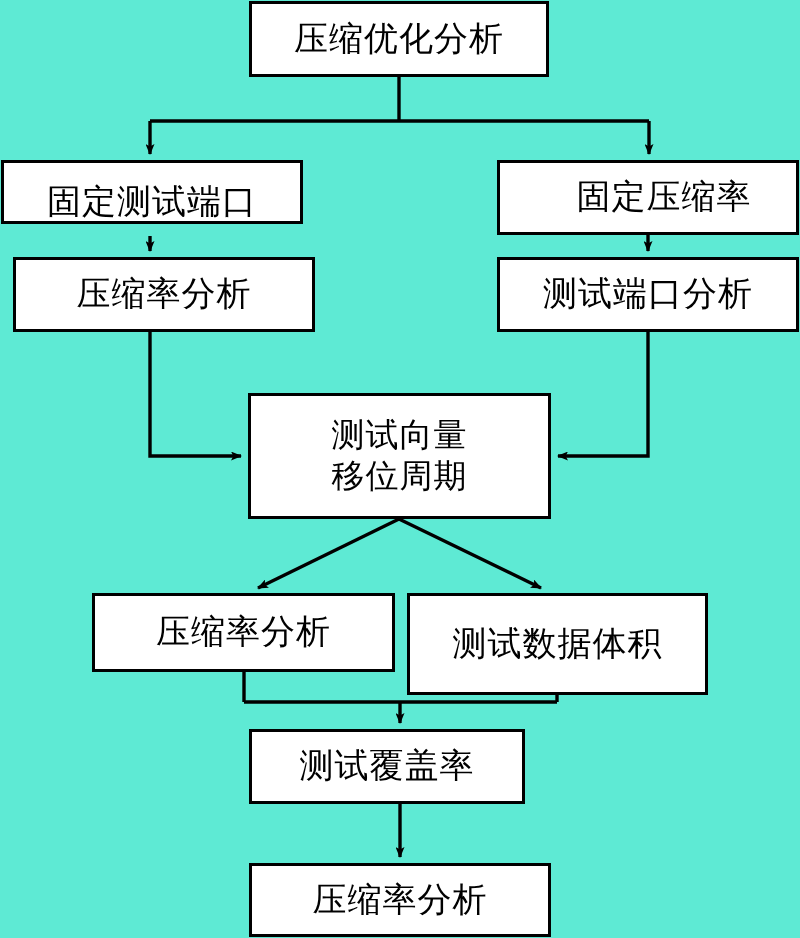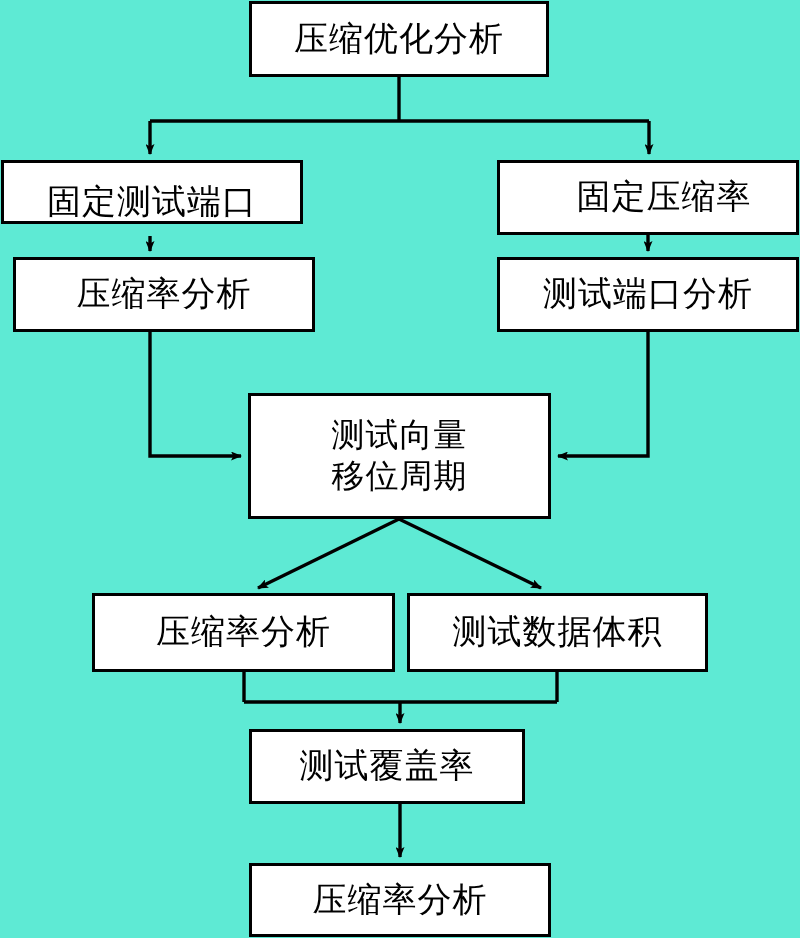--- a/index.html
+++ b/index.html
@@ -45,21 +45,21 @@
   }
   
   #node-root      { left: 249px;  top: 1px;   width: 300px; height: 76px; }
   #node-fixport   { left: 1px;    top: 160px; width: 302px; height: 64px; align-items: flex-end; }
   #node-compratio { left: 1px;    top: 257px; width: 302px; height: 75px; margin-left: 12px; }
   #node-fixcomp   { left: 497px;  top: 160px; width: 302px; height: 75px; padding-left: 32px; }
   #node-portanal  { left: 497px;  top: 257px; width: 302px; height: 75px; justify-content: center; }
   #node-vector    { left: 248px;  top: 393px; width: 303px; height: 126px;
                     font-size: 33px; line-height: 1.24; }
   #node-time      { left: 92px;   top: 593px; width: 303px; height: 79px; }
-  #node-volume    { left: 407px;  top: 593px; width: 301px; height: 79px; }
+  #node-volume    { left: 407px;  top: 593px; width: 301px; height: 102px; }
   #node-coverage  { left: 249px;  top: 729px; width: 276px; height: 75px; }
   #node-chain     { left: 249px;  top: 863px; width: 302px; height: 74px; }
 </style>
 </head>
 <body>
 
 <div id="canvas">
 
   <svg id="edges" viewBox="0 0 800 938" width="800" height="938" xmlns="http://www.w3.org/2000/svg">
     <defs>

